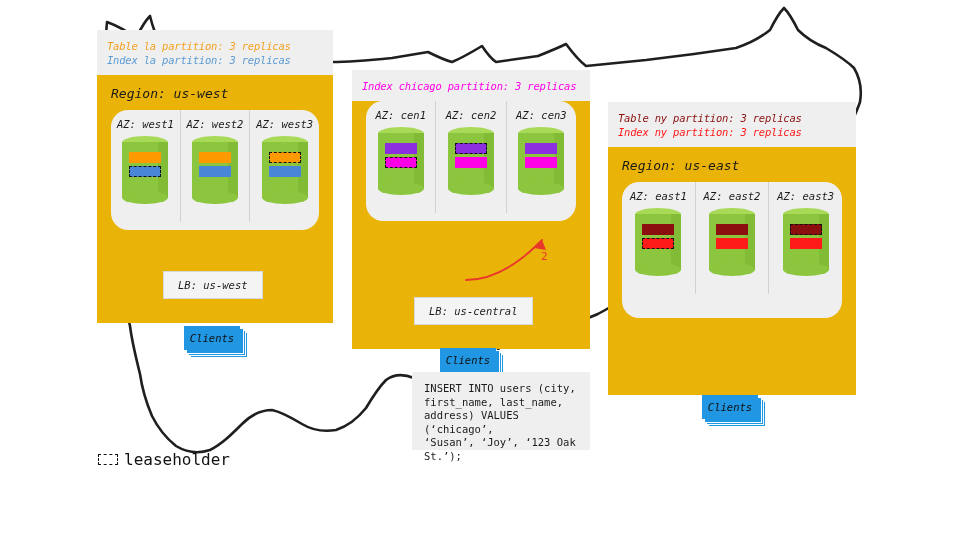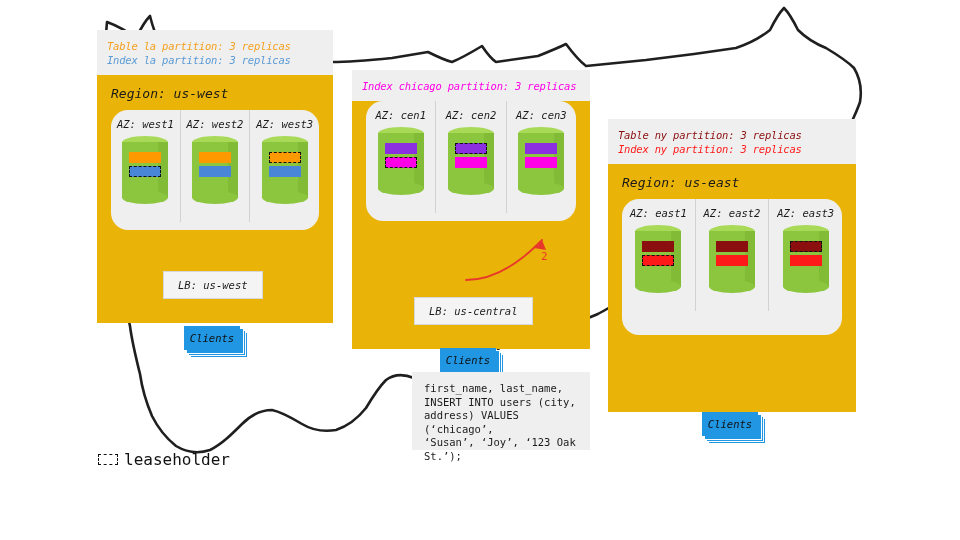--- a/index.html
+++ b/index.html
@@ -336,28 +336,28 @@
     </div>
   </div>
 
   <svg id="arrow" style="left:460px;top:228px;width:120px;height:60px;" viewBox="0 0 120 60" xmlns="http://www.w3.org/2000/svg">
     <path d="M6,52 C26,52 44,44 62,30 C70,24 76,18 82,12" fill="none" stroke="#e8382b" stroke-width="1.8" stroke-linecap="round"></path>
     <path d="M82,12 L74,20 L86,22 Z" fill="#e8382b"></path>
   </svg>
   <div style="position:absolute;left:541px;top:250px;font-size:11px;color:#e8382b;">2</div>
 
   <div id="sqlbox" style="left:412px;top:372px;width:178px;height:78px;">
+    <div>INSERT INTO users (city,</div>
     <div>first_name, last_name,</div>
-    <div>INSERT INTO users (city,</div>
     <div>address) VALUES (‘chicago’,</div>
     <div>‘Susan’, ‘Joy’, ‘123 Oak</div>
     <div>St.’);</div>
   </div>
 
-  <div class="region" id="region-east" style="left:608px;top:119px;width:248px;">
+  <div class="region" id="region-east" style="left:608px;top:102px;width:248px;">
 
     <div class="banner">
       <div style="color:#8b0f0f">Table ny partition: 3 replicas</div>
       <div style="color:#ff1a1a">Index ny partition: 3 replicas</div>
     </div>
 
     <div class="body" style="height:248px;position:relative;">
       <div class="region-title">Region: us-east</div>
 
       <div class="az-wrap" style="height:136px;">

